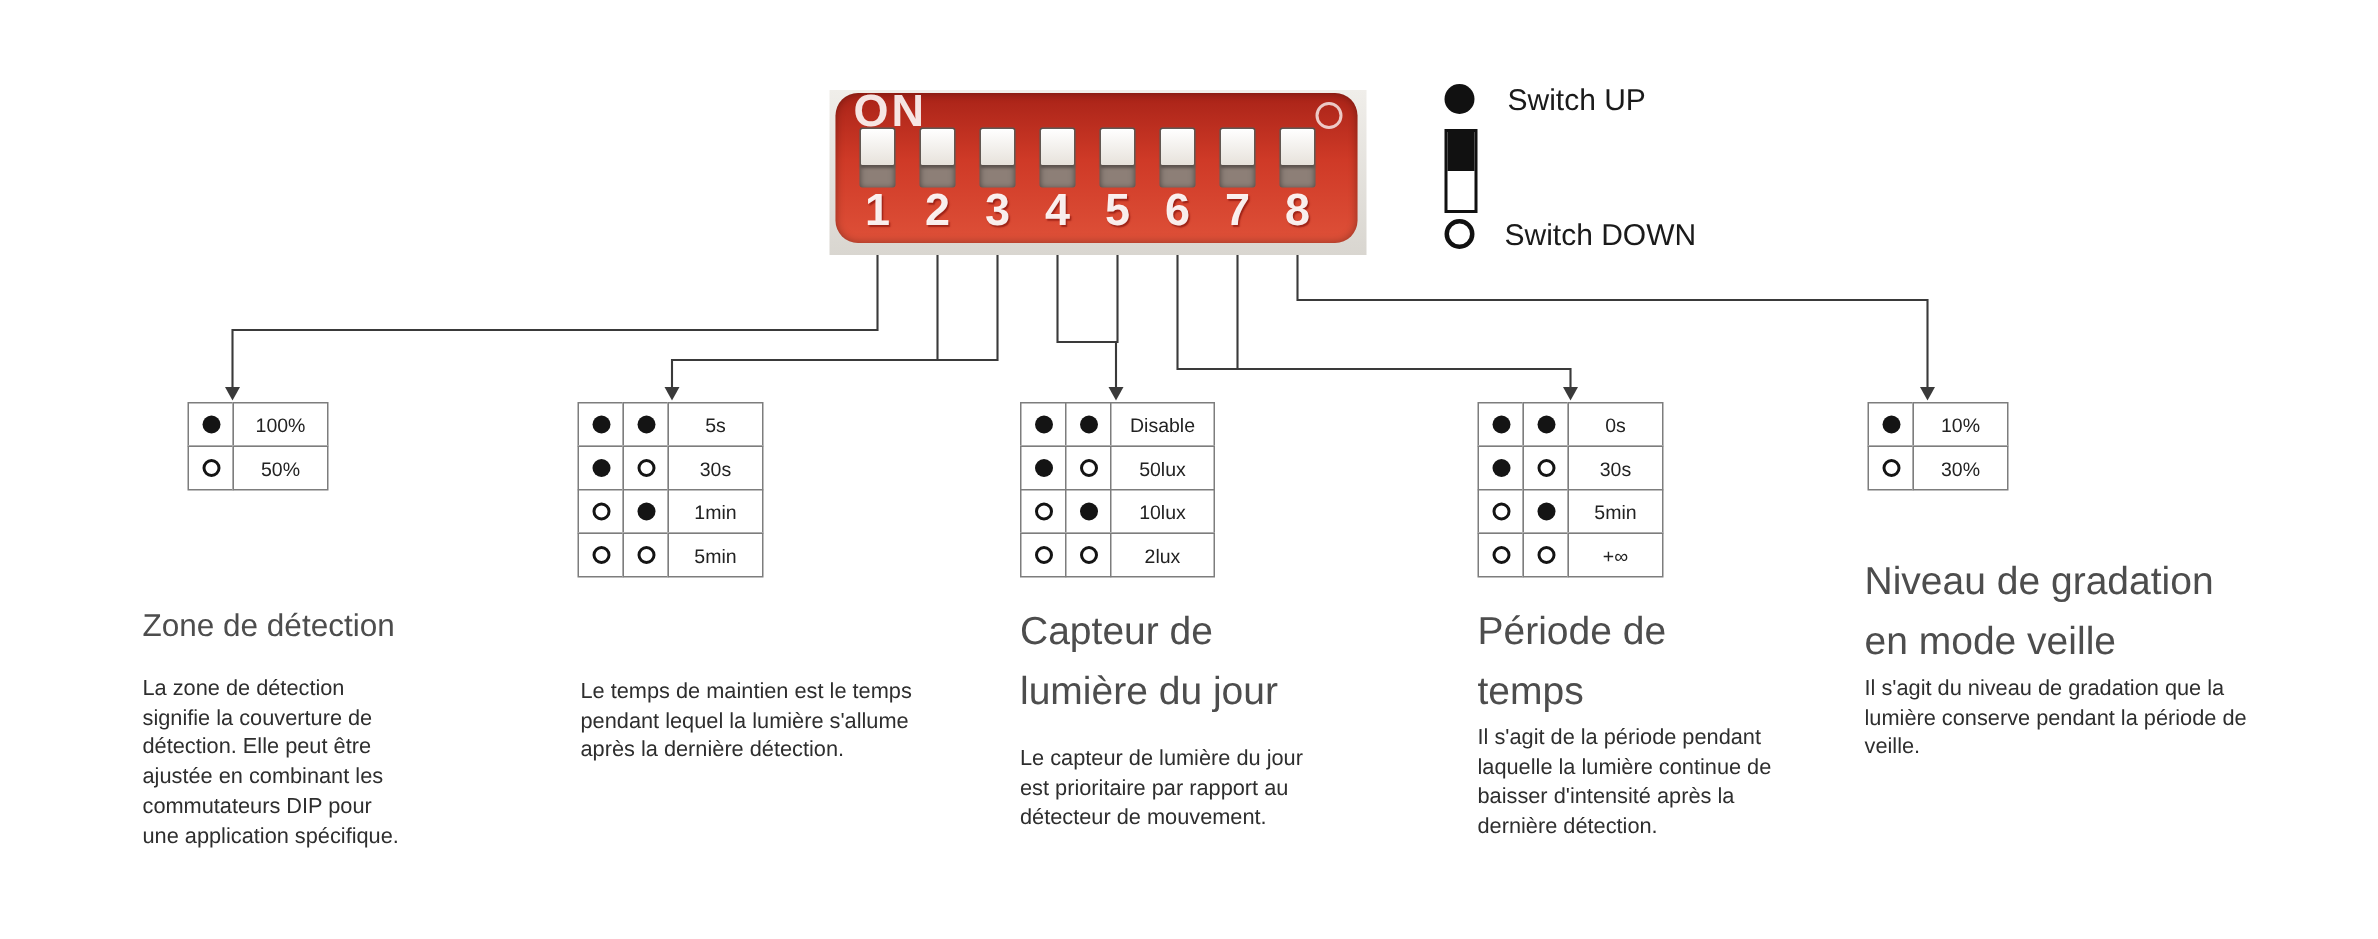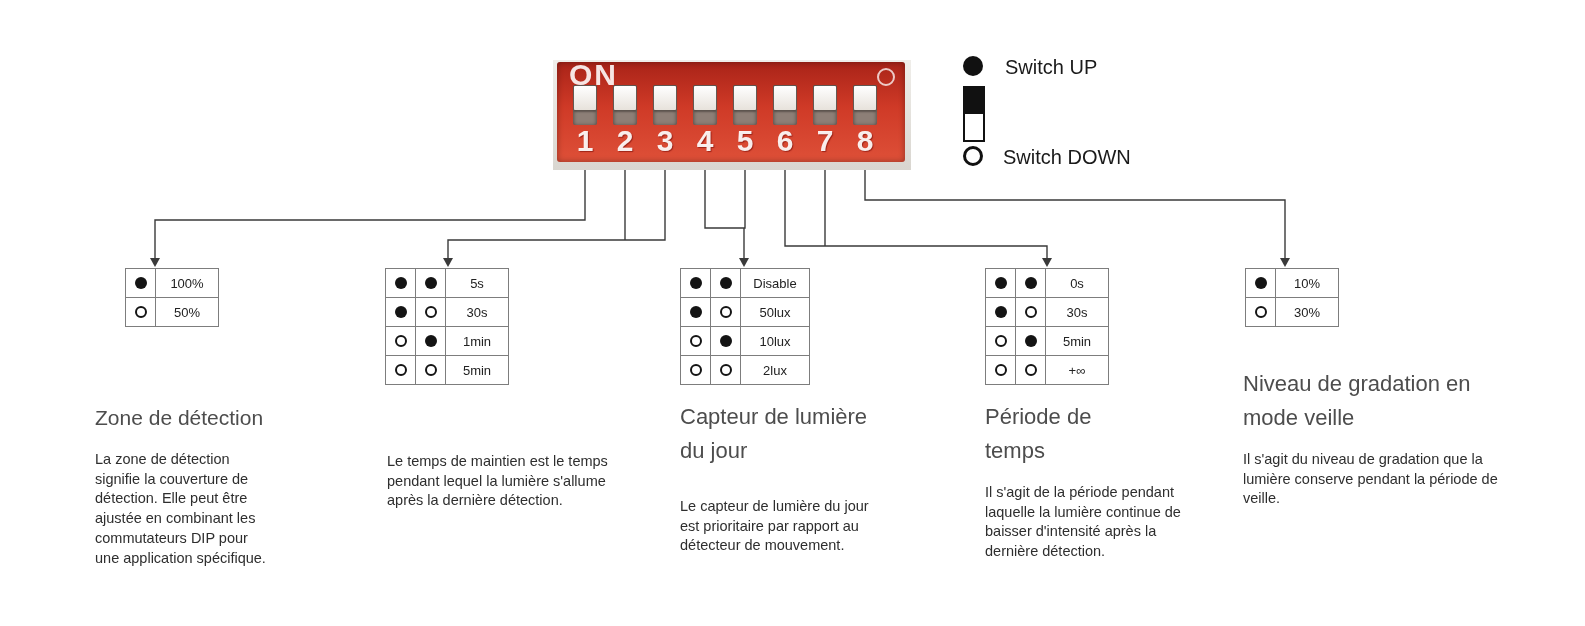--- a/index.html
+++ b/index.html
@@ -4,21 +4,21 @@
 <style>
   * { margin:0; padding:0; box-sizing:border-box; }
   html,body { background:#ffffff; }
   body { font-family:"Liberation Sans", sans-serif; }
   #stage { position:relative; width:1585px; height:626px; background:#ffffff; overflow:hidden; }
   .abs { position:absolute; }
 
   
   #photo { left:553px; top:60px; width:358px; height:110px;
            background:linear-gradient(#f0eeea,#d9d6d0); }
-  #red { position:absolute; left:4px; top:2px; right:6px; bottom:8px; border-radius:3px;
+  #red { position:absolute; left:4px; top:2px; right:6px; bottom:8px; border-radius:15px;
          background:linear-gradient(180deg,#a92318,#cf3a27 45%,#de5038);
          box-shadow:inset 0 0 6px rgba(0,0,0,.35); }
   .on-label { position:absolute; left:12px; top:-4px; font-size:30px; font-weight:bold;
               color:rgba(255,255,255,.88); letter-spacing:2px; }
   .mark { position:absolute; right:10px; top:6px; width:18px; height:18px;
           border:2px solid rgba(255,255,255,.75); border-radius:50%; }
   .slot { position:absolute; top:23px; width:24px; height:40px; background:#8d7f77;
           border-radius:2px; box-shadow:inset 0 1px 4px rgba(0,0,0,.55); }
   .knob { position:absolute; left:1px; right:1px; top:1px; height:24px; border-radius:1px;
           background:linear-gradient(#ffffff,#e7e2db); box-shadow:0 2px 2px rgba(0,0,0,.35); }
@@ -42,21 +42,21 @@
           display:flex; align-items:center; justify-content:center; }
   .cell + .cell { margin-left:-1px; }
   .dotc { width:31px; }
   .dotc::after { content:""; width:12px; height:12px; border-radius:50%;
                  box-sizing:border-box; background:#fff; }
   .dotc[data-state="up"]::after { background:#141414; }
   .dotc[data-state="down"]::after { background:#fff; border:2px solid #141414; }
   .valc { font-size:13px; color:#222; }
 
   
-  .sec-title { position:absolute; font-size:22px; color:#4d4d4d; line-height:1.55; }
+  .sec-title { position:absolute; font-size:26px; color:#4d4d4d; line-height:1.55; }
   .sec-desc { position:absolute; font-size:14.5px; color:#2e2e2e; line-height:1.36; }
 </style>
 </head>
 <body>
 
 <div id="stage">
 
   <svg class="abs" style="left:0; top:0;" width="1585" height="626">
     <g stroke="#3a3a3a" stroke-width="1.4" fill="none">
       <path d="M585 170 V220 H155 V259"></path>

